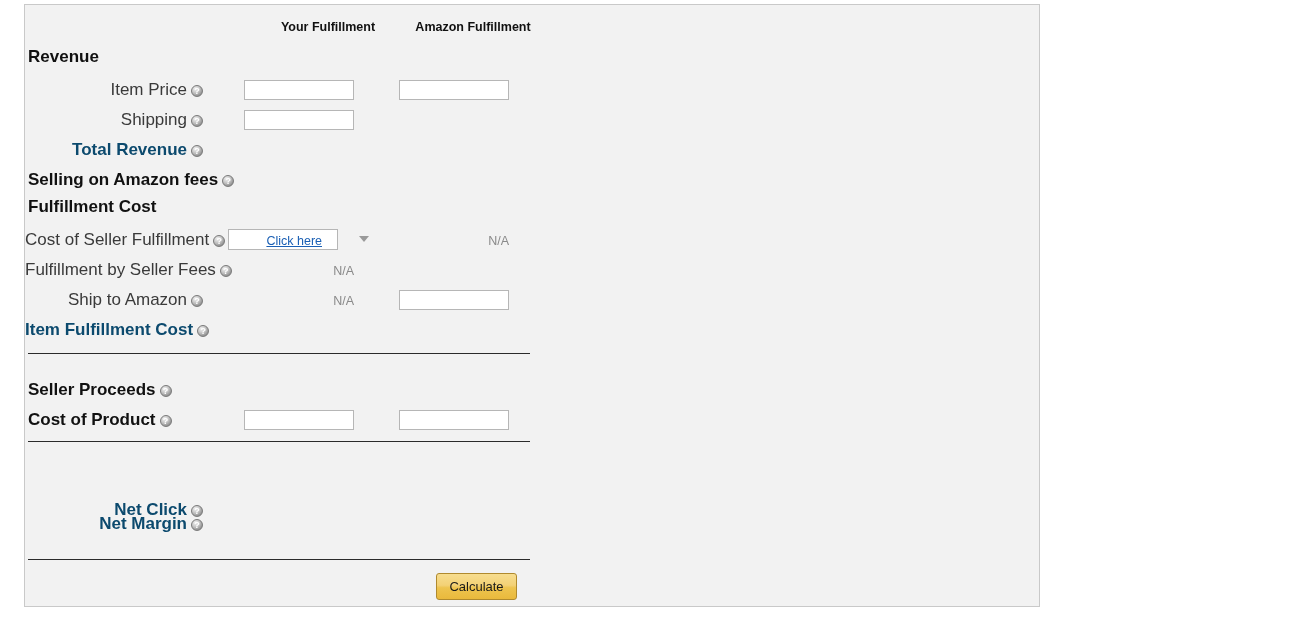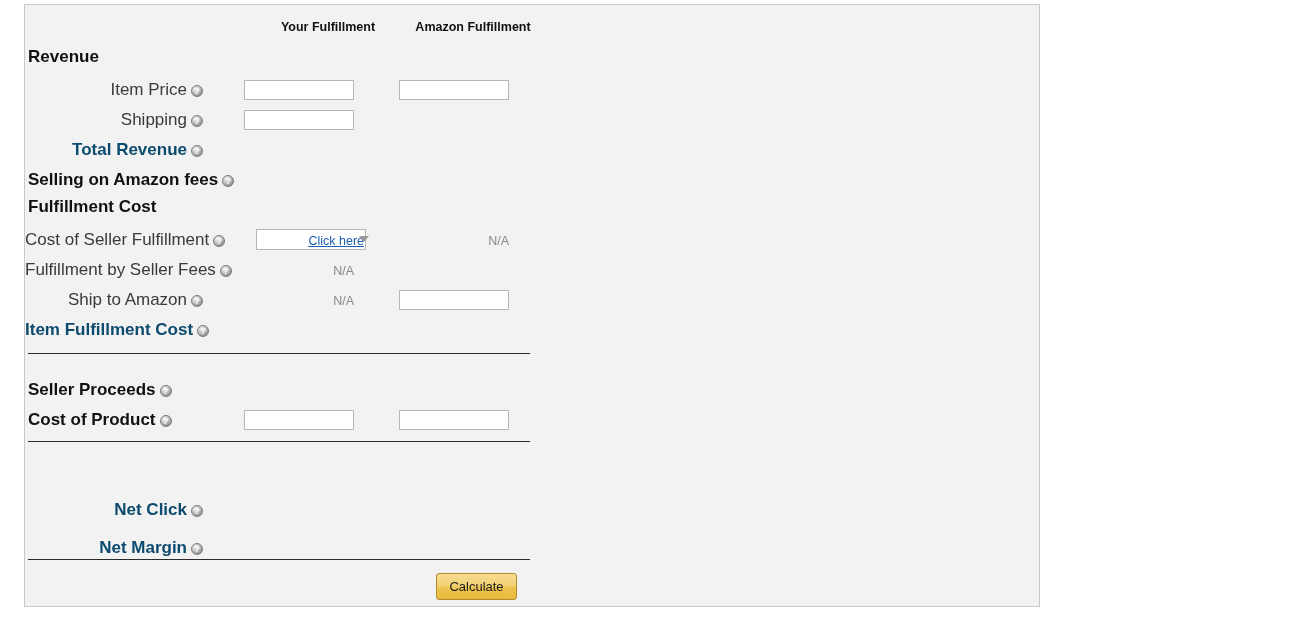--- a/index.html
+++ b/index.html
@@ -115,28 +115,28 @@
     font-family: "Liberation Sans", sans-serif;
     color: #222;
     outline: none;
   }
   .field.c1 { left: 219px; width: 110px; }
   .field.c2 { left: 374px; width: 110px; }
 
   
   .dropfield {
     position: absolute;
-    left: 231px;
+    left: 203px;
     width: 110px;
     height: 21px;
     background: #ffffff;
     border: 1px solid #b6b6b6;
     box-sizing: border-box;
     text-align: right;
-    padding-right: 1px;
+    padding-right: 15px;
     line-height: 19px;
   }
   .dropfield a {
     font-size: 12.5px;
     color: #1a5fb4;
     text-decoration: underline;
     cursor: pointer;
   }
   .caret {
     position: absolute;
@@ -229,20 +229,20 @@
 
     <div class="label left lbl-head" style="top:408px;"><span>Cost of Product</span><span class="help-icon"></span></div>
     <input class="field c1" style="top: 405px;" type="text" value="">
     <input class="field c2" style="top: 405px;" type="text" value="">
 
     <div class="divider" style="top:436px;"></div>
 
 
     <div class="label lbl-total" style="top:498px;"><span>Net Click</span><span class="help-icon"></span></div>
 
-    <div class="label lbl-total" style="top:536px;"><span>Net Margin</span><span class="help-icon"></span></div>
+    <div class="label lbl-total" style="top:512px;"><span>Net Margin</span><span class="help-icon"></span></div>
 
     <div class="divider" style="top:554px;"></div>
 
     <button class="calc-btn" style="top:568px;">Calculate</button>
 
   </div>
 </div>
 
 </body></html>

